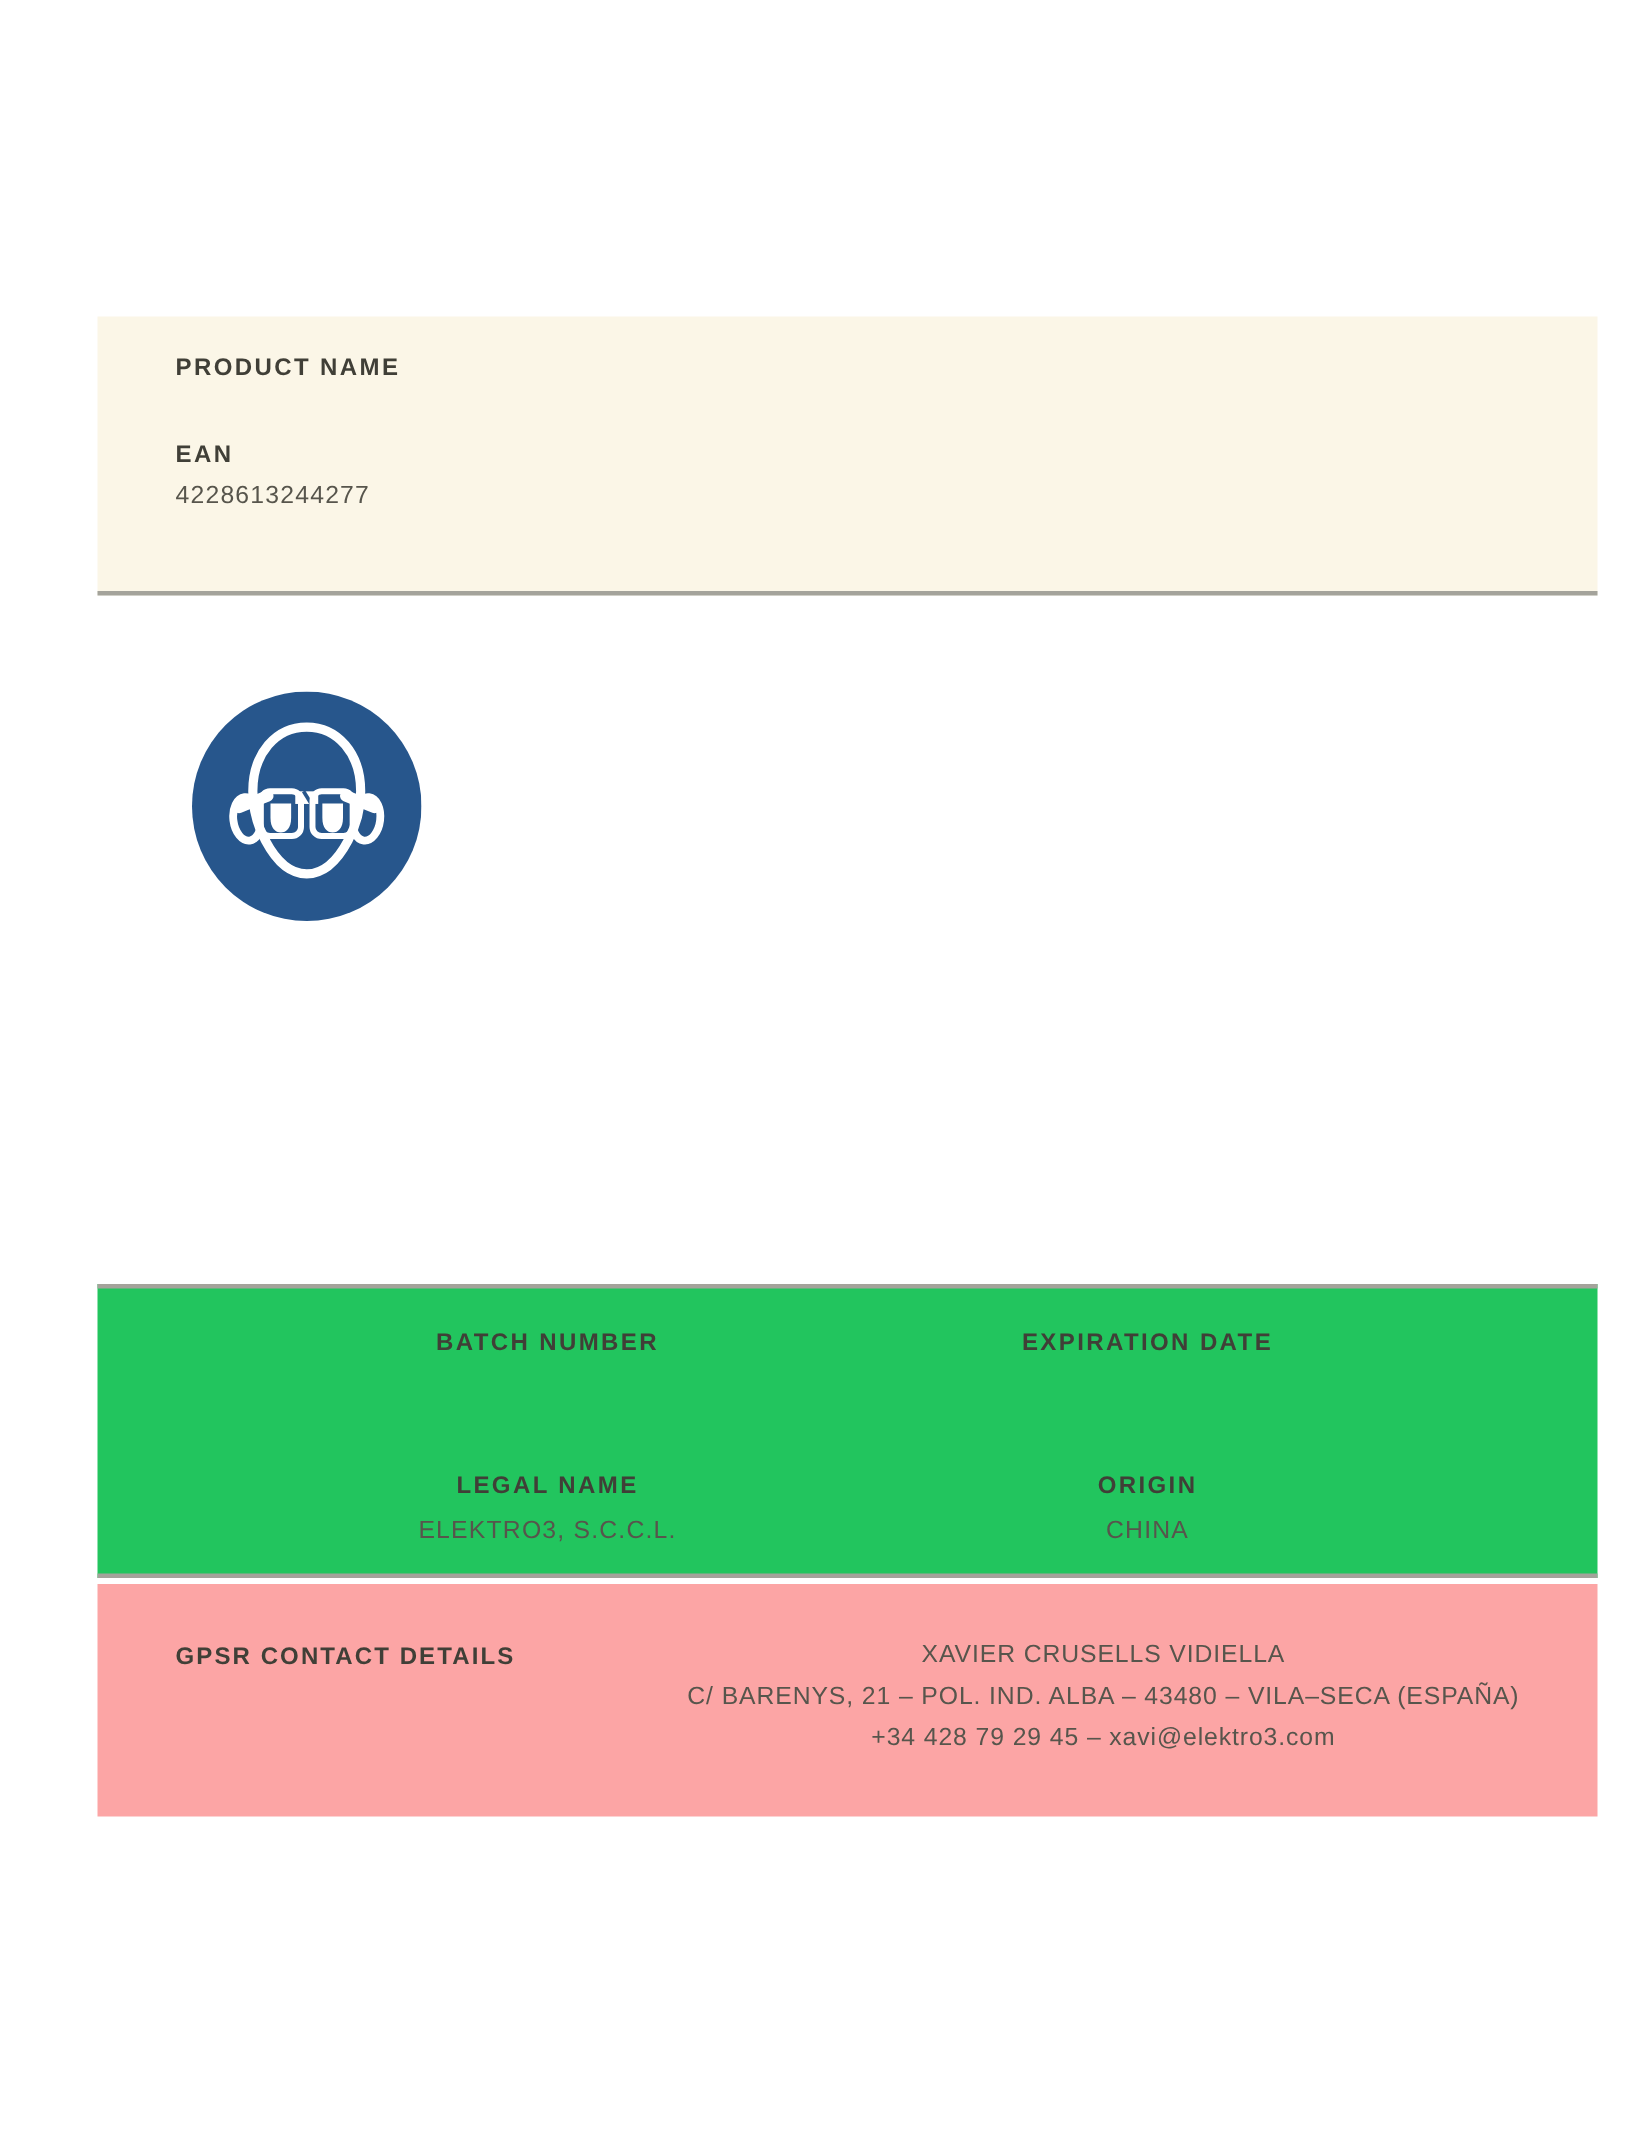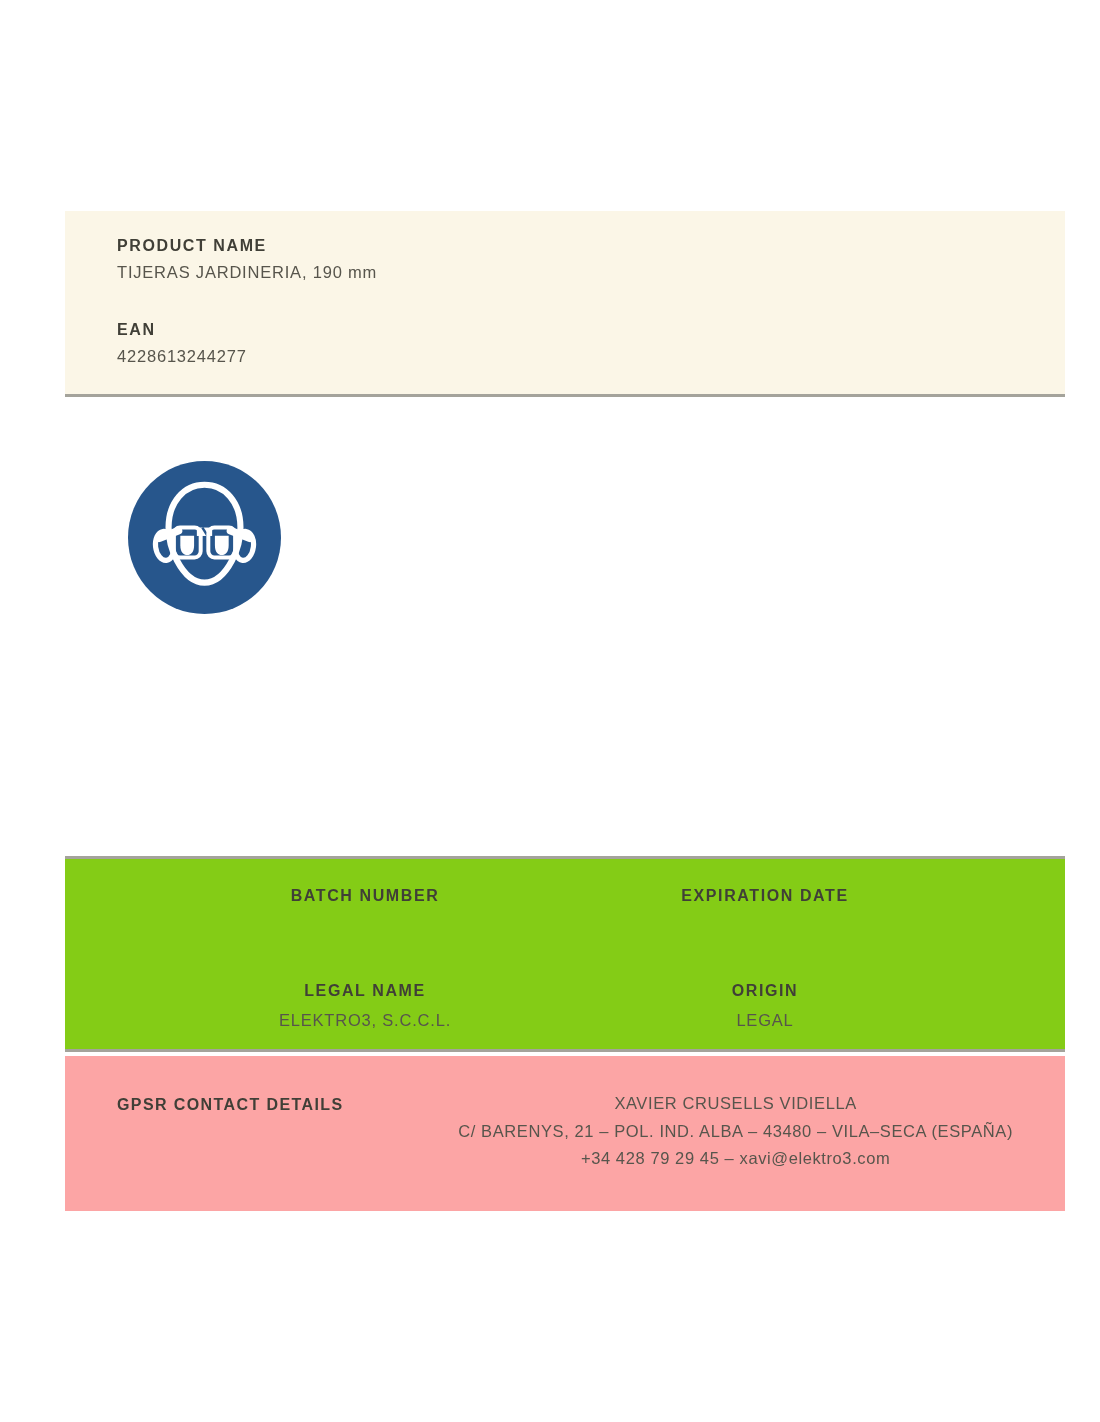--- a/index.html
+++ b/index.html
@@ -49,21 +49,21 @@
     left: 113px; top: 461px;
     width: 153px; height: 153px;
   }
   .safety-icon svg { display: block; width: 100%; height: 100%; }
 
   
   .section-middle {
     position: absolute;
     left: 50px; top: 856px;
     width: 1000px; height: 196px;
-    background: #84cc16;
+    background: #22c55e;
     border-top: 3px solid #a4a39b;
     border-bottom: 3px solid #a4a39b;
     padding: 26px 100px 0 100px;
   }
   .mid-row { display: flex; }
   .mid-row + .mid-row { margin-top: 66px; }
   .mid-cell { flex: 1; text-align: center; }
   .mid-cell .field-value { margin-top: 7px; }
 
   
@@ -93,21 +93,20 @@
   }
 </style>
 </head>
 <body>
 
 <div class="page">
 
   <div class="section-top">
     <div class="field-group">
       <div class="field-label">PRODUCT NAME</div>
-      <div class="field-value">TIJERAS JARDINERIA, 190 mm</div>
     </div>
     <div class="field-group">
       <div class="field-label">EAN</div>
       <div class="field-value">4228613244277</div>
     </div>
   </div>
 
   <div class="safety-icon">
     <svg viewBox="0 0 100 100" xmlns="http://www.w3.org/2000/svg" aria-hidden="true">
       <circle cx="50" cy="50" r="50" fill="#27568c"></circle>
@@ -147,21 +146,21 @@
         <div class="field-value"></div>
       </div>
     </div>
     <div class="mid-row">
       <div class="mid-cell">
         <div class="field-label">LEGAL NAME</div>
         <div class="field-value">ELEKTRO3, S.C.C.L.</div>
       </div>
       <div class="mid-cell">
         <div class="field-label">ORIGIN</div>
-        <div class="field-value">LEGAL</div>
+        <div class="field-value">CHINA</div>
       </div>
     </div>
   </div>
 
   <div class="section-bottom">
     <div class="gpsr-title">GPSR CONTACT DETAILS</div>
     <div class="gpsr-contact">
       <div>XAVIER CRUSELLS VIDIELLA</div>
       <div>C/ BARENYS, 21 – POL. IND. ALBA – 43480 – VILA–SECA (ESPAÑA)</div>
       <div>+34 428 79 29 45 – xavi@elektro3.com</div>

